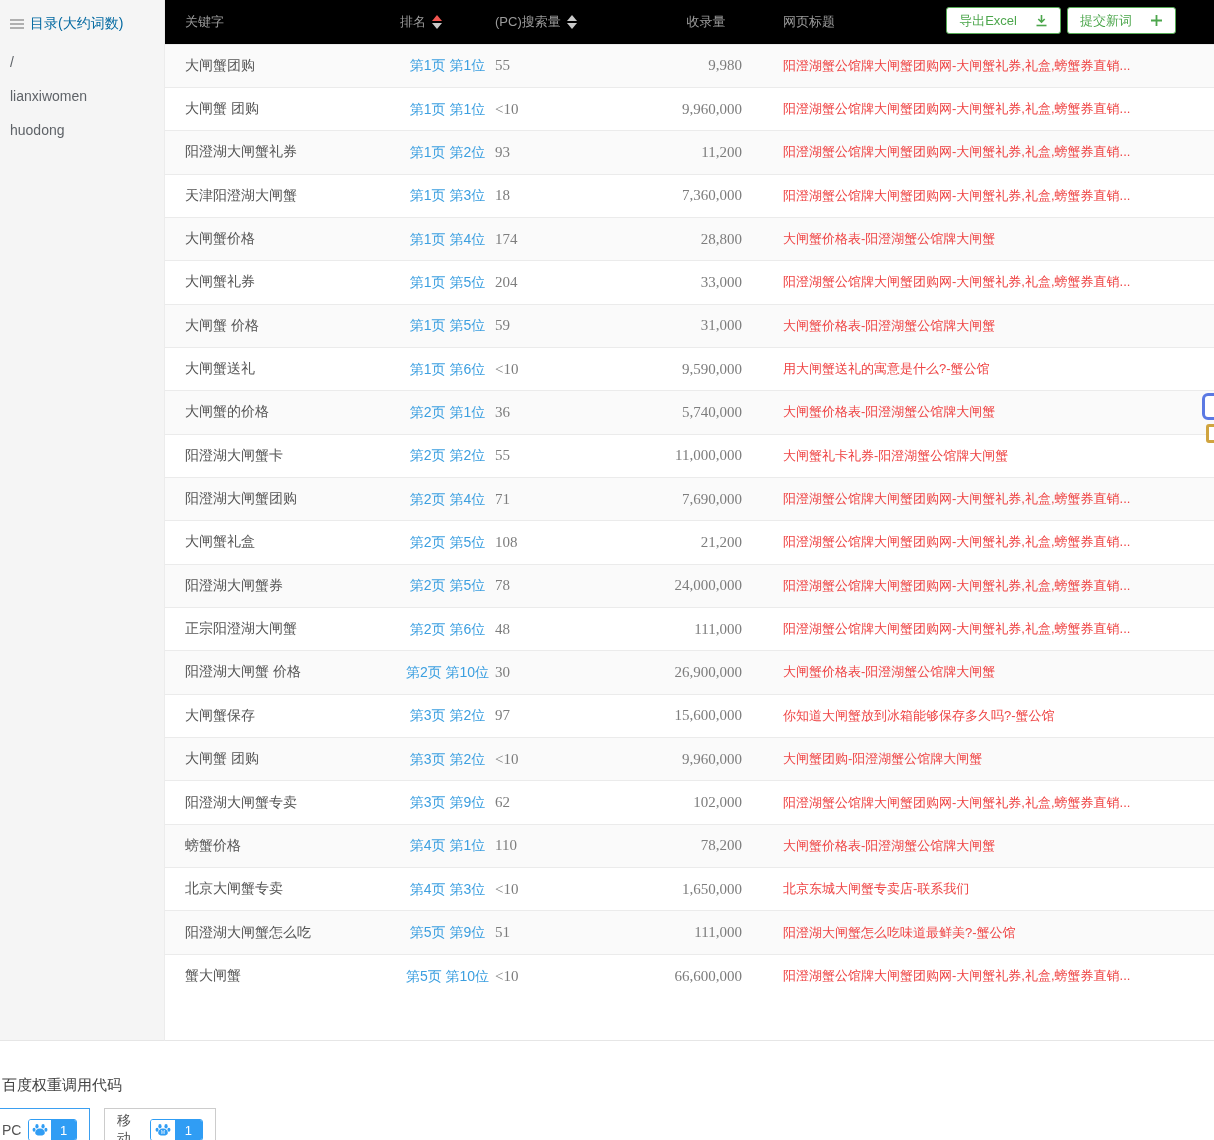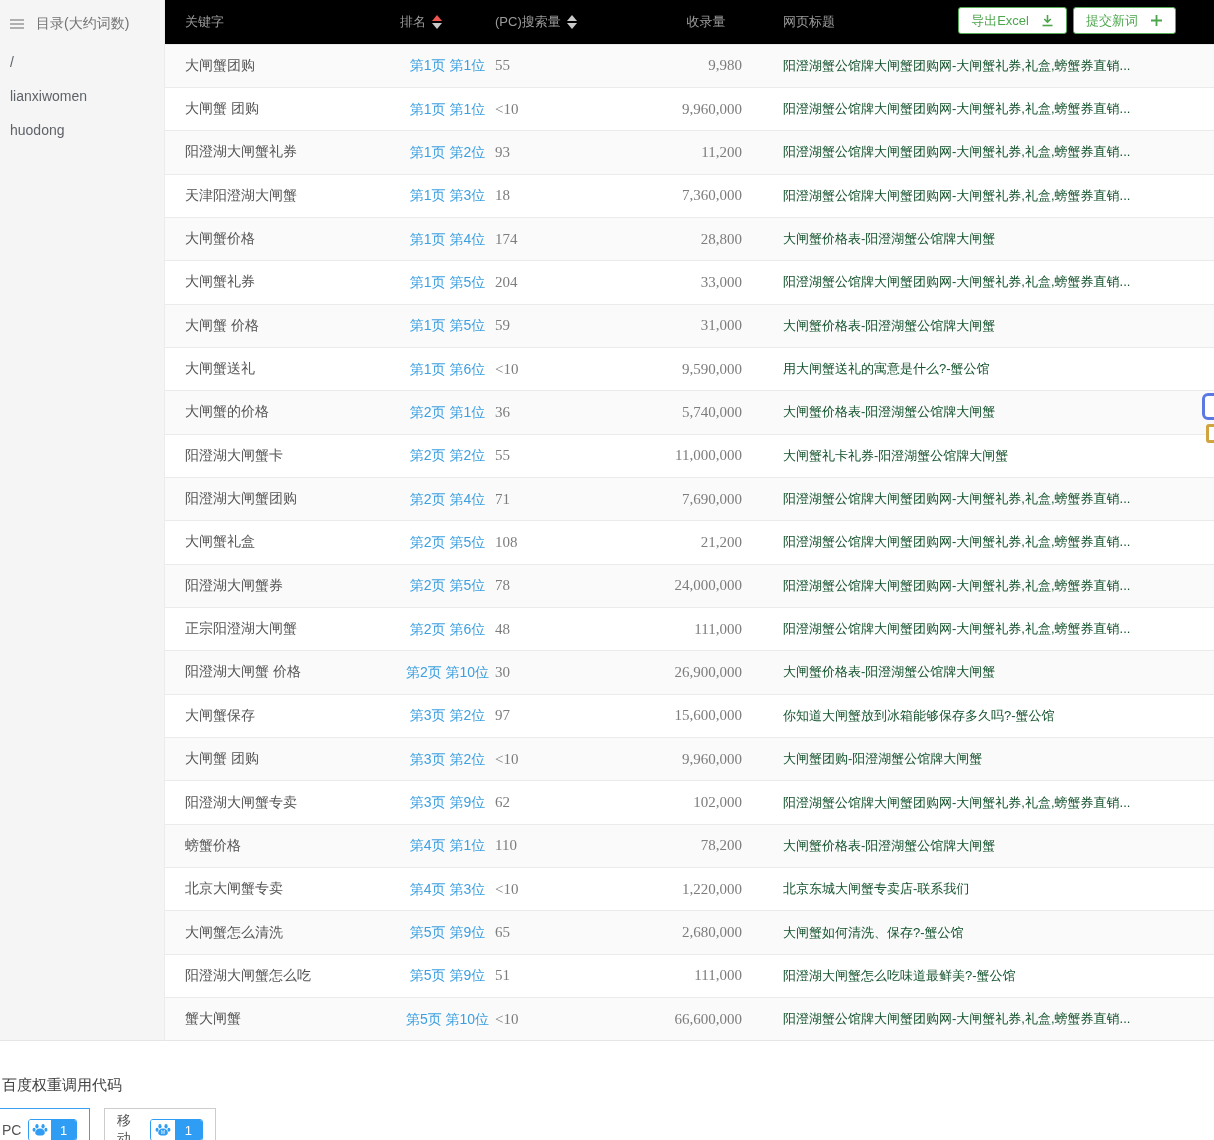--- a/index.html
+++ b/index.html
@@ -3,22 +3,22 @@
 <meta charset="utf-8">
 <style>
   * { margin:0; padding:0; box-sizing:border-box; }
   html,body { width:1214px; height:1140px; overflow:hidden; background:#fff;
     font-family:"Liberation Sans","DejaVu Sans",sans-serif; }
   .page { position:relative; width:1214px; height:1140px; }
 
   
   .sidebar { position:absolute; left:0; top:0; width:165px; height:1041px;
     background:#f5f5f5; border-right:1px solid #ececec; border-bottom:1px solid #e6e6e6; }
-  .sidebar-title { display:flex; align-items:center; gap:12px; padding:15px 10px 12px 10px;
-    color:#737373; font-size:14px; }
+  .sidebar-title { display:flex; align-items:center; gap:6px; padding:15px 10px 12px 10px;
+    color:#0369a1; font-size:14px; }
   .menu-icon { display:inline-block; width:14px; }
   .menu-icon i { display:block; height:2px; background:#b0b0b0; margin:2px 0; }
   .sidebar-item { padding:9px 10px; color:#5f6368; font-size:14px; cursor:pointer; }
 
   
   .main { position:absolute; left:165px; top:0; width:1049px; }
   table { width:1049px; border-collapse:collapse; table-layout:fixed; }
   col.c-kw{width:235px;} col.c-rank{width:95px;} col.c-search{width:175px;}
   col.c-index{width:85px;} col.c-title{width:459px;}
   thead th { height:44px; font-weight:normal; font-size:13px; color:#9b9b9b;
@@ -29,34 +29,34 @@
   th.h-title { text-align:left; padding-left:28px; }
   tbody td { height:43.35px; border-top:1px solid #ebebeb; vertical-align:middle;
     white-space:nowrap; overflow:hidden; }
   tbody tr:nth-child(odd) td { background:#fafafa; }
   td.kw { padding-left:20px; color:#555; font-size:14px; }
   td.rank { text-align:center;margin-top:20px; }
   td.rank a { color:#3b9fe0; font-size:14px; text-decoration:none; cursor:pointer; }
   td.search { }
   td.index { text-align:right; padding-right:13px; }
   .num { font-family:"Liberation Serif","DejaVu Serif",serif; font-size:15px; color:#7d7d7d; }
-  td.title { padding-left:28px; color:#14532d; font-size:13px; }
+  td.title { padding-left:28px; color:#ef4444; font-size:13px; }
   .content-bottom { position:absolute; left:165px; top:1040px; width:1049px; height:1px; background:#e6e6e6; }
 
   
   .sort { display:inline-block; vertical-align:middle; margin-left:6px; }
   .sort b { display:block; width:0; height:0; border-left:5px solid transparent;
     border-right:5px solid transparent; }
   .sort .up { border-bottom:6px solid #c9c9c9; margin-bottom:2px; }
   .sort .down { border-top:6px solid #c9c9c9; }
   .sort.active-asc .up { border-bottom-color:#f05550; }
 
   
   .toolbar { position:absolute; top:7px; right:38px; display:flex; gap:6px; }
-  .gbtn { display:inline-flex; align-items:center; gap:12px; height:27px; padding:0 12px;
+  .gbtn { display:inline-flex; align-items:center; gap:18px; height:27px; padding:0 12px;
     background:#fff; border:1px solid #55ab55; border-radius:3px; color:#4ca64c;
     font-size:13px; cursor:pointer; }
   .gbtn svg { display:block; }
 
   
   .footer-label { position:absolute; left:2px; top:1076px; font-size:15px; color:#424242; }
   .badge-box { position:absolute; top:1108px; height:44px; display:flex; align-items:center;
     gap:7px; padding:0 12px; background:#fff; font-size:14px; color:#555; cursor:pointer; }
   .badge-box.pc { left:-14px; width:104px; border:1px solid #3b9ff0; padding-left:15px; }
   .badge-box.mobile { left:104px; width:112px; border:1px solid #cccccc; }
@@ -265,31 +265,24 @@
     <td class="rank"><a>第4页 第1位</a></td>
     <td class="search num">110</td>
     <td class="index num">78,200</td>
     <td class="title">大闸蟹价格表-阳澄湖蟹公馆牌大闸蟹</td>
   </tr>
 
   <tr>
     <td class="kw">北京大闸蟹专卖</td>
     <td class="rank"><a>第4页 第3位</a></td>
     <td class="search num">&lt;10</td>
-    <td class="index num">1,220,000</td>
+    <td class="index num">1,650,000</td>
     <td class="title">北京东城大闸蟹专卖店-联系我们</td>
   </tr>
 
-  <tr>
-    <td class="kw">大闸蟹怎么清洗</td>
-    <td class="rank"><a>第5页 第9位</a></td>
-    <td class="search num">65</td>
-    <td class="index num">2,680,000</td>
-    <td class="title">大闸蟹如何清洗、保存?-蟹公馆</td>
-  </tr>
 
   <tr>
     <td class="kw">阳澄湖大闸蟹怎么吃</td>
     <td class="rank"><a>第5页 第9位</a></td>
     <td class="search num">51</td>
     <td class="index num">111,000</td>
     <td class="title">阳澄湖大闸蟹怎么吃味道最鲜美?-蟹公馆</td>
   </tr>
 
   <tr>

